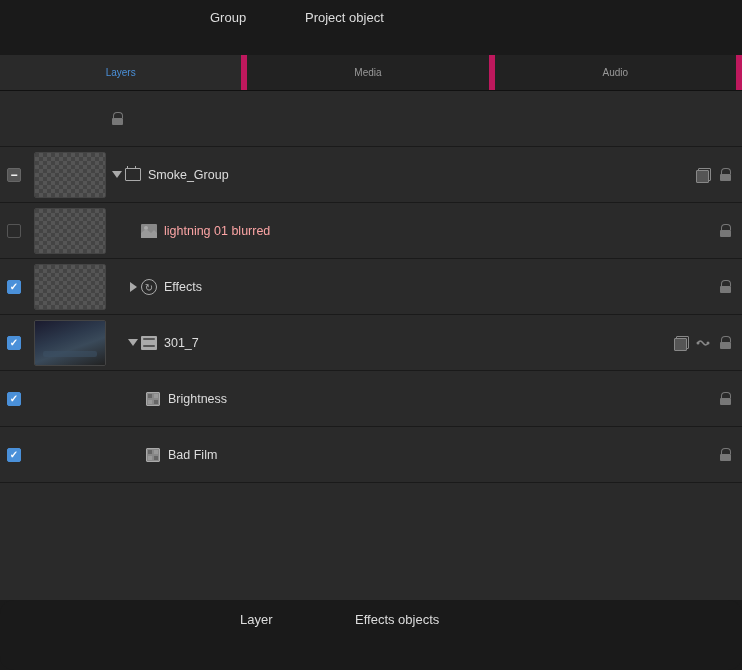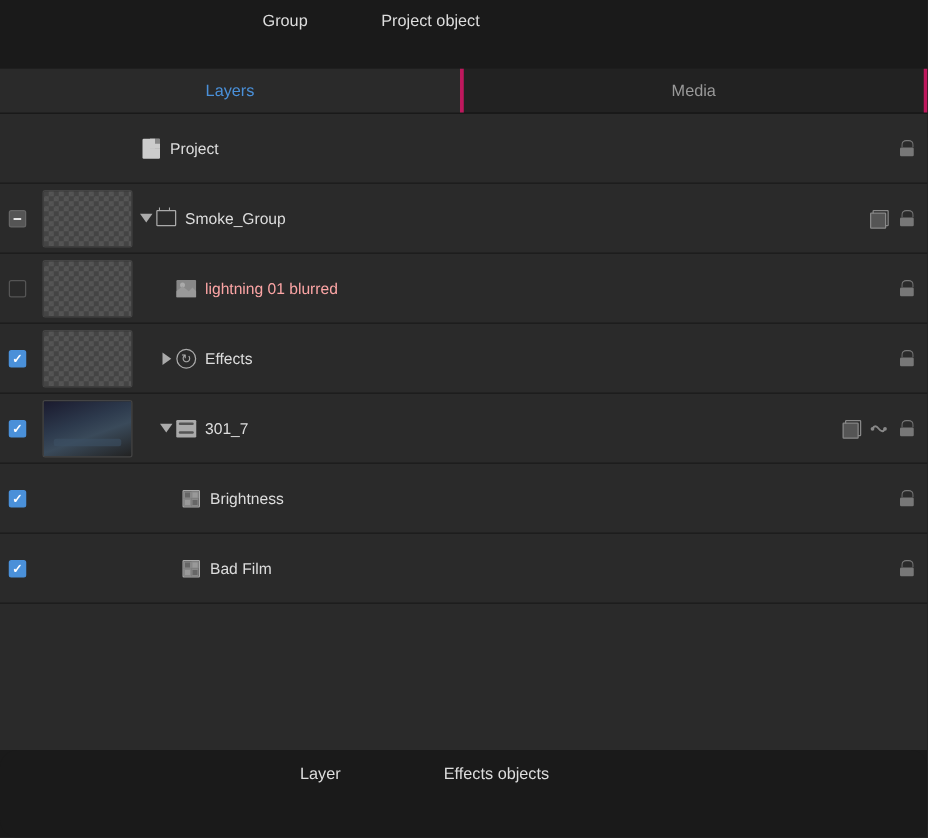--- a/index.html
+++ b/index.html
@@ -46,24 +46,24 @@
       background: #222;
       border-bottom: 1px solid #111;
       height: 36px;
     }
 
     .tab {
       flex: 1;
       display: flex;
       align-items: center;
       justify-content: center;
-      font-size: 13px;
+      font-size: 10px;
       color: #999;
       cursor: pointer;
-      border-right: 3px solid #be185d;
+      border-right: 6px solid #be185d;
     }
 
     .tab.active {
       color: #4a90d9;
       background: #2a2a2a;
     }
 
     
     .layer-list {
       flex: 1;
@@ -491,34 +491,30 @@
 
 <div class="panel">
 
   <div class="tab-bar">
     <div class="tab active">
       <span>Layers</span>
     </div>
     <div class="tab">
       <span>Media</span>
     </div>
+    <div class="tab">
+      <span>Audio</span>
+    </div>
   </div>
 
   <div class="layer-list" id="layer-list">
 
   <div class="layer-row">
         <div class="layer-check"></div>
         <div class="no-thumb-spacer"></div>
-        <div class="layer-indent">
-          <div class="triangle none"></div>
-          <div class="layer-icon">
-            <div class="icon-doc"></div>
-          </div>
-          <span class="layer-name">Project</span>
-        </div>
         <div class="layer-right">
           <div class="right-icon">
             <div class="icon-lock"></div>
           </div>
         </div>
       </div>
       <div class="layer-row">
         <div class="layer-check">
           <div class="checkbox minus"></div>
         </div>

